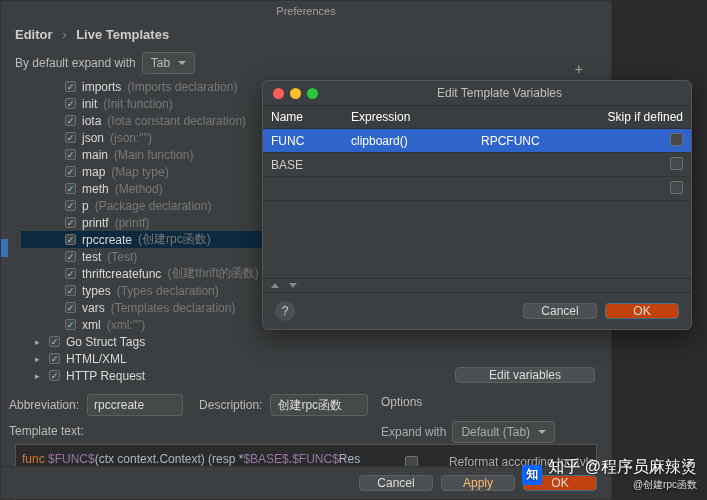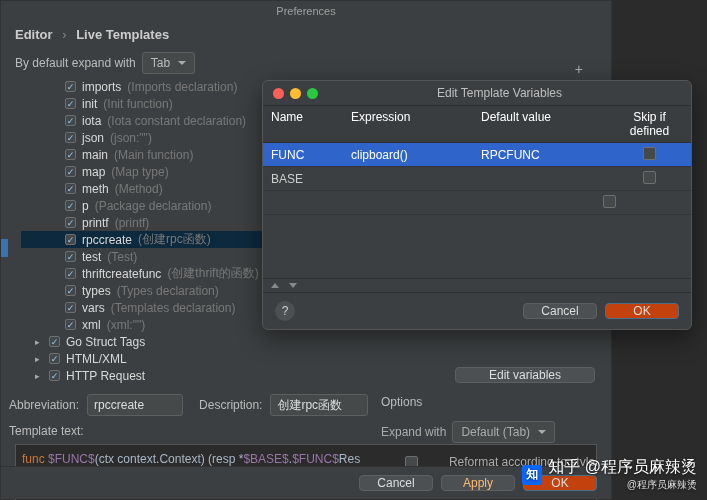--- a/index.html
+++ b/index.html
@@ -39,21 +39,21 @@
 
 .dialog { position:absolute; left:262px; top:80px; width:430px; height:250px; background:#3c3f41; border:1px solid #555; border-radius:6px; box-shadow:0 8px 24px rgba(0,0,0,.45); display:flex; flex-direction:column; }
 .dlg-titlebar { display:flex; align-items:center; padding:5px 10px; }
 .traffic { display:flex; gap:6px; }
 .dot { width:11px; height:11px; border-radius:50%; }
 .dot.red { background:#ff5f57; } .dot.yellow { background:#febc2e; } .dot.green { background:#28c840; }
 .dlg-title { flex:1; text-align:center; color:#bfbfbf; font-size:12px; }
 .dlg-table { border-top:1px solid #2d2f30; }
 .dlg-head, .dlg-row { display:flex; }
 .dlg-head > div, .dlg-row > div { padding:4px 8px; font-size:12px; }
-.c1 { width:80px; } .c2 { width:130px; } .c3 { width:135px; } .c4 { flex:1; text-align:center; }
+.c1 { width:80px; } .c2 { width:130px; } .c3 { width:135px; } .c4 { flex:1; text-align:right; }
 .dlg-head { background:#3a3d3f; color:#ffffff; border-bottom:1px solid #2d2f30; }
 .dlg-row { border-bottom:1px solid #323436; color:#ccc; height:24px; align-items:center; }
 .dlg-row.selected { background:#2f65ca; color:#fff; }
 .skip { width:13px; height:13px; border:1px solid #6e6e6e; border-radius:2px; display:inline-block; background:#45494a; margin:0 auto; }
 .dlg-body { flex:1; background:#3c3f41; }
 .dlg-toolbar { padding:4px 8px; display:flex; gap:10px; font-size:10px; color:#9b9b9b; border-top:1px solid #2d2f30; }
 .tri-up { width:0;height:0;border-left:4px solid transparent;border-right:4px solid transparent;border-bottom:5px solid #888; }
 .tri-down { width:0;height:0;border-left:4px solid transparent;border-right:4px solid transparent;border-top:5px solid #888; }
 .dlg-footer { display:flex; align-items:center; padding:8px 12px; border-top:1px solid #2d2f30; gap:8px; }
 .help { width:20px; height:20px; border-radius:50%; background:#4c5052; display:flex; align-items:center; justify-content:center; color:#ccc; font-size:12px; }
@@ -219,21 +219,20 @@
       <span class="dot red"></span>
       <span class="dot yellow"></span>
       <span class="dot green"></span>
     </div>
     <div class="dlg-title">Edit Template Variables</div>
   </div>
   <div class="dlg-table">
     <div class="dlg-head">
       <div class="c1">Name</div>
       <div class="c2">Expression</div>
-      <div class="c3">Default value</div>
       <div class="c4">Skip if defined</div>
     </div>
     <div id="dlg-rows">
         <div class="dlg-row selected">
           <div class="c1">FUNC</div>
           <div class="c2">clipboard()</div>
           <div class="c3">RPCFUNC</div>
           <div class="c4"><span class="skip"></span></div>
         </div>
         <div class="dlg-row">
@@ -259,15 +258,15 @@
     <div class="spacer"></div>
     <div class="btn">Cancel</div>
     <div class="btn primary">OK</div>
   </div>
 </div>
 
 <div class="watermark">
   <span class="wm-logo">知</span>
   <div>
     <div>知乎 @程序员麻辣烫</div>
-    <small>@程序员麻辣烫</small>
+    <small>@创建rpc函数</small>
   </div>
 </div>
 
 </body></html>

